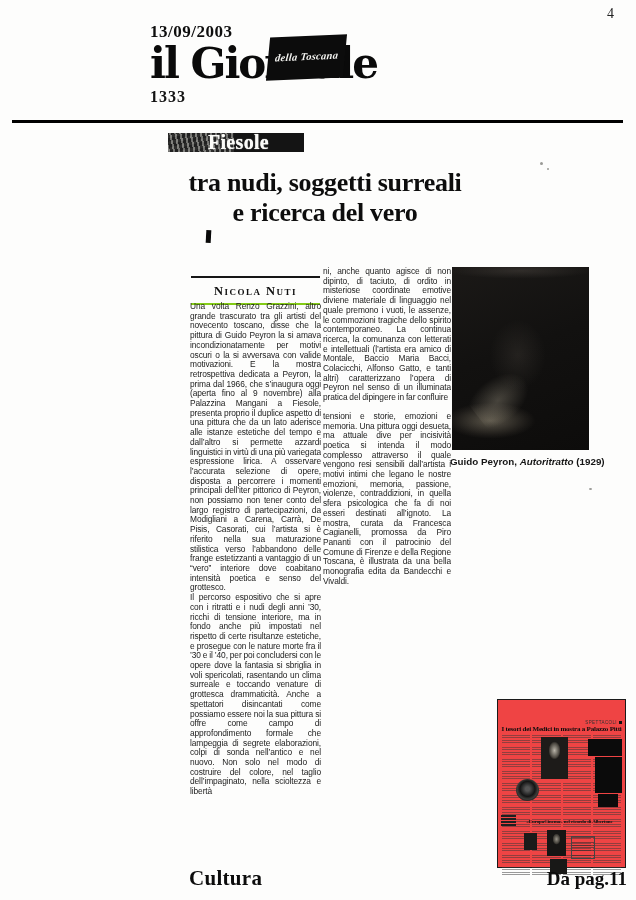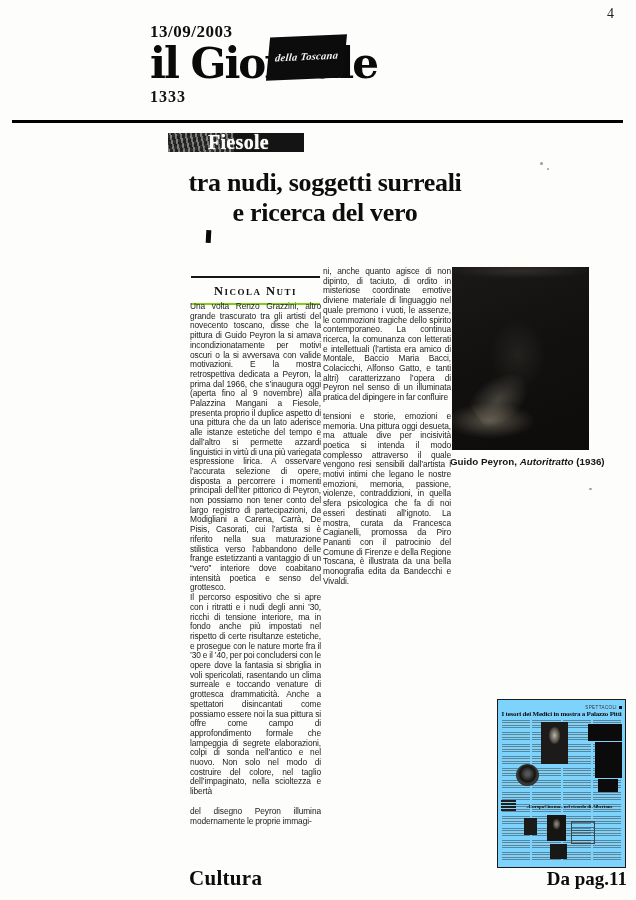--- a/index.html
+++ b/index.html
@@ -67,21 +67,21 @@
   .caption{position:absolute;left:450px;top:456px;width:175px;
     font-family:"Liberation Sans",sans-serif;font-size:9.8px;font-weight:bold;color:#151515;}
   .caption .it{font-style:italic;}
   
   .footer-section{position:absolute;left:189px;top:866px;font-size:21px;
     font-weight:bold;letter-spacing:.3px;color:#0c0c0c;}
   .frompage{position:absolute;left:497px;top:868px;width:130px;text-align:right;
     font-size:19px;font-weight:bold;color:#0c0c0c;}
   
   .preview{position:absolute;left:497px;top:699px;width:129px;height:169px;
-    border:1.5px solid #1a1a1a;background:#7dd3fc;box-sizing:border-box;padding:4px 3px 4px 3px;}
+    border:1.5px solid #1a1a1a;background:#ef4444;box-sizing:border-box;padding:19px 3px 4px 3px;}
   .tn-mast{display:flex;justify-content:flex-end;align-items:center;height:6px;
     font-family:"Liberation Sans",sans-serif;font-size:4.5px;color:#333;letter-spacing:.4px;}
   .tn-corner{width:3px;height:3px;background:#111;margin-left:2px;flex:none;}
   .tn-h1{font-size:7px;font-weight:bold;text-align:center;white-space:nowrap;
     letter-spacing:-.2px;color:#0d0d0d;line-height:9px;}
   .tn-body{position:relative;height:141px;margin-top:1px;display:flex;}
   .ft{flex:1;margin:0 1px;
     background:repeating-linear-gradient(to bottom,rgba(55,55,55,.5) 0 .9px,transparent .9px 2.4px);}
   .tn-portrait{position:absolute;left:40px;top:2px;width:27px;height:42px;
     background:radial-gradient(ellipse 8px 12px at 50% 32%,#b9b4a8,#4a463f 60%,transparent 75%),#1d1b19;}
@@ -131,33 +131,32 @@
 <div class="speck s2"></div>
 <div class="speck s3"></div>
 
 <div class="byline">
   <span>Nicola Nuti</span>
 </div>
 
 <div class="col col1">
   <p class="p1">Una volta Renzo Grazzini, altro grande trascurato tra gli artisti del novecento toscano, disse che la pittura di Guido Peyron la si amava incondizionatamente per motivi oscuri o la si avversava con valide motivazioni. E la mostra retrospettiva dedicata a Peyron, la prima dal 1966, che s’inaugura oggi (aperta fino al 9 novembre) alla Palazzina Mangani a Fiesole, presenta proprio il duplice aspetto di una pittura che da un lato aderisce alle istanze estetiche del tempo e dall’altro si permette azzardi linguistici in virtù di una più variegata espressione lirica. A osservare l’accurata selezione di opere, disposta a percorrere i momenti principali dell’iter pittorico di Peyron, non possiamo non tener conto del largo registro di partecipazioni, da Modigliani a Carena, Carrà, De Pisis, Casorati, cui l’artista si è riferito nella sua maturazione stilistica verso l’abbandono delle frange estetizzanti a vantaggio di un “vero” interiore dove coabitano intensità poetica e senso del grottesco.</p>
   <p class="p2">Il percorso espositivo che si apre con i ritratti e i nudi degli anni ’30, ricchi di tensione interiore, ma in fondo anche più impostati nel rispetto di certe risultanze estetiche, e prosegue con le nature morte fra il ’30 e il ’40, per poi concludersi con le opere dove la fantasia si sbriglia in voli spericolati, rasentando un clima surreale e toccando venature di grottesca drammaticità. Anche a spettatori disincantati come possiamo essere noi la sua pittura si offre come campo di approfondimento formale che lampeggia di segrete elaborazioni, colpi di sonda nell’antico e nel nuovo. Non solo nel modo di costruire del colore, nel taglio dell’impaginato, nella scioltezza e libertà</p>
-  <p class="p3">del disegno Peyron illumina modernamente le proprie immagi-</p>
 </div>
 
 <div class="col col2">
   <p class="p1">ni, anche quanto agisce di non dipinto, di taciuto, di ordito in misteriose coordinate emotive diviene materiale di linguaggio nel quale premono i vuoti, le assenze, le commozioni tragiche dello spirito contemporaneo. La continua ricerca, la comunanza con letterati e intellettuali (l’artista era amico di Montale, Baccio Maria Bacci, Colacicchi, Alfonso Gatto, e tanti altri) caratterizzano l’opera di Peyron nel senso di un illuminata pratica del dipingere in far confluire</p>
   <p class="p2">tensioni e storie, emozioni e memoria. Una pittura oggi desueta, ma attuale dive per incisività poetica si intenda il modo complesso attraverso il quale vengono resi sensibili dall’artista i motivi intimi che legano le nostre emozioni, memoria, passione, violenze, contraddizioni, in quella sfera psicologica che fa di noi esseri destinati all’ignoto. La mostra, curata da Francesca Cagianelli, promossa da Piro Pananti con il patrocinio del Comune di Firenze e della Regione Toscana, è illustrata da una bella monografia edita da Bandecchi e Vivaldi.</p>
 </div>
 
 <div class="photo">
   <div class="photo-streak"></div>
 </div>
 <div class="caption">
-  <span>Guido Peyron, </span><span class="it">Autoritratto</span><span> (1936)</span>
+  <span>Guido Peyron, </span><span class="it">Autoritratto</span><span> (1929)</span>
 </div>
 
 <div class="preview">
   <div class="tn-mast">
     <span>SPETTACOLI</span>
     <span class="tn-corner"></span>
   </div>
   <div class="tn-h1">I tesori dei Medici in mostra a Palazzo Pitti</div>
   <div class="tn-body">
     <div class="ft"></div>

